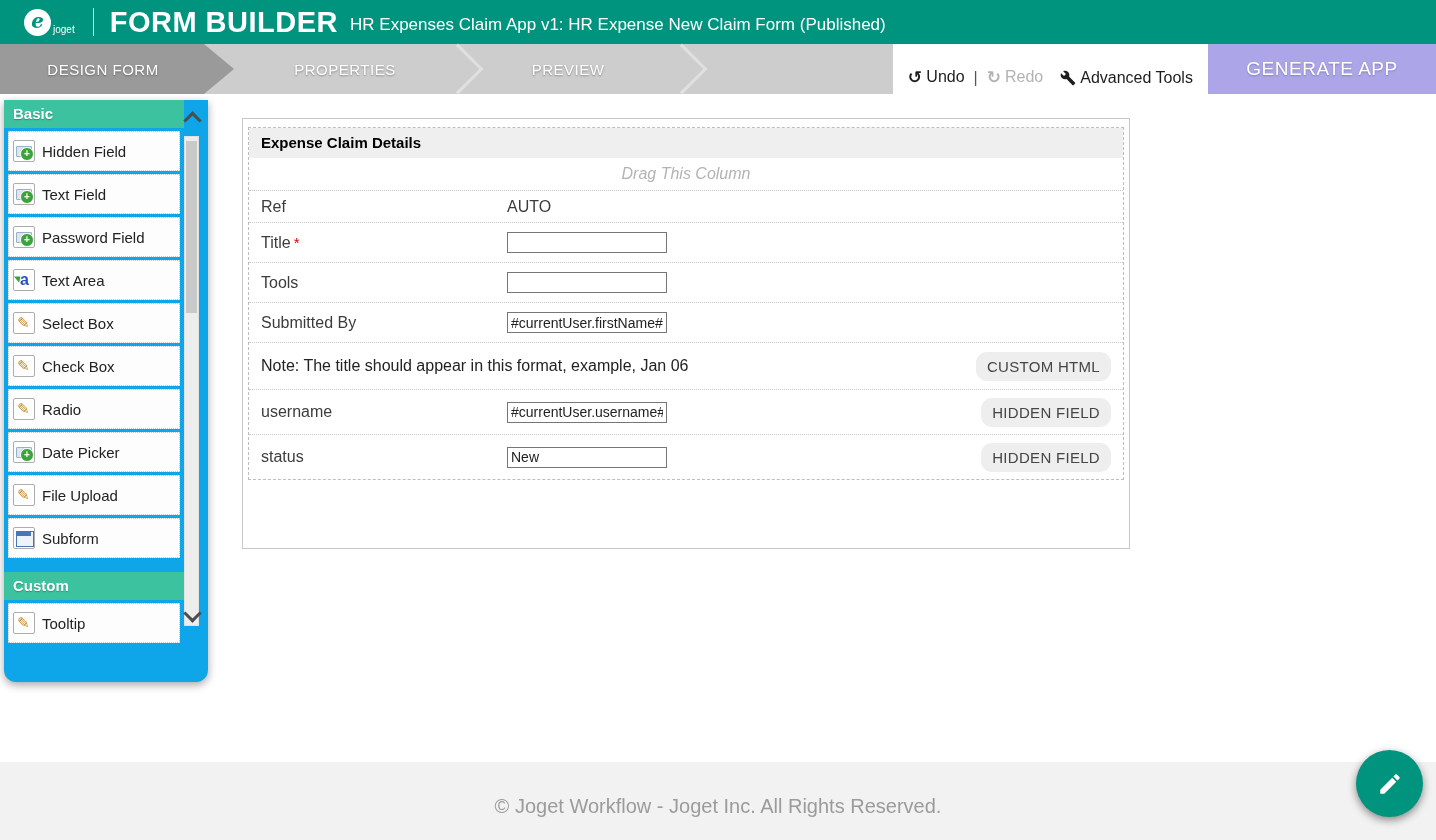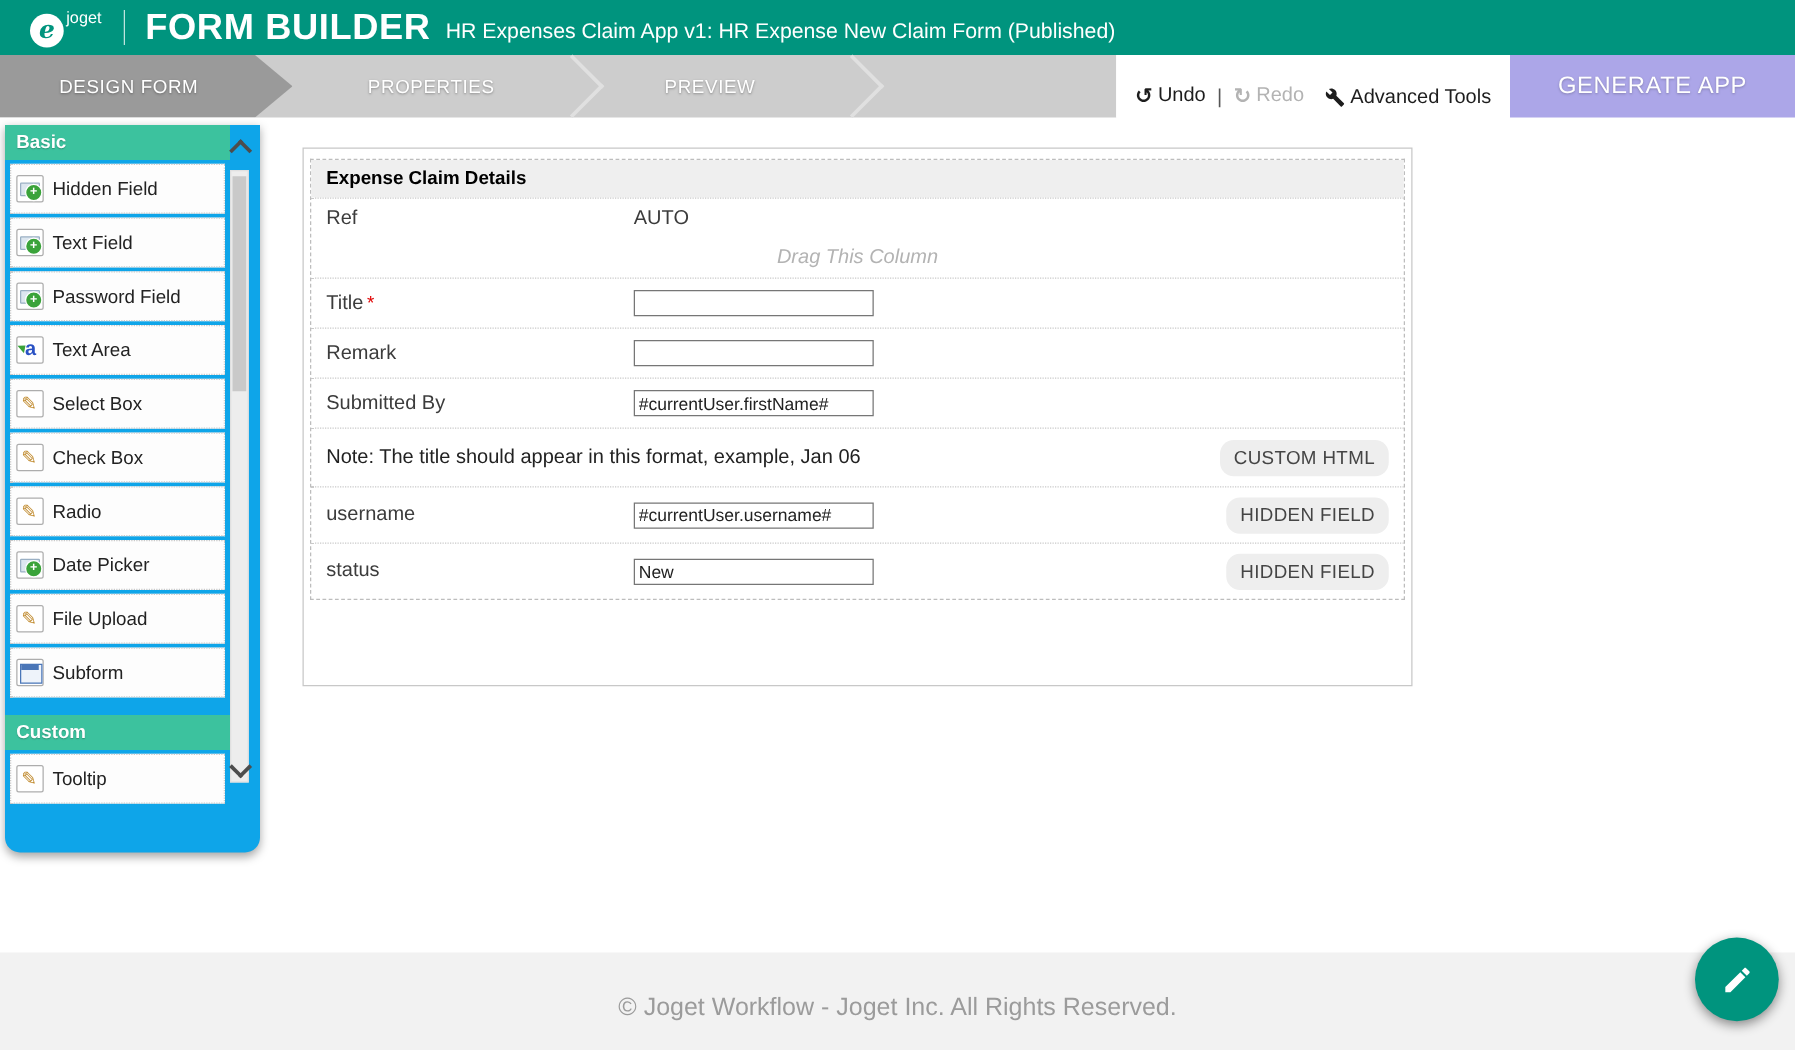--- a/index.html
+++ b/index.html
@@ -13,21 +13,21 @@
   .topbar {
     height:44px; background:#00947E; color:#fff;
     display:flex; align-items:center; padding-left:24px;
   }
   .logo { display:flex; align-items:flex-end; }
   .logo-circle {
     width:27px; height:27px; border-radius:50%; background:#fff;
     color:#00947E; font-family:"DejaVu Serif", serif; font-style:italic;
     font-weight:bold; font-size:20px; line-height:25px; text-align:center;
   }
-  .logo-text { font-size:13px; margin-left:2px; margin-bottom:17px; }
+  .logo-text { font-size:10px; margin-left:2px; margin-bottom:1px; }
   .topbar-divider { width:1px; height:28px; background:rgba(255,255,255,.75); margin:0 16px 0 18px; }
   .fb-title { font-size:29px; letter-spacing:.5px; font-weight:bold; }
   .fb-subtitle { font-size:17px; margin-left:12px; margin-top:6px; }
 
   
   .tabbar { position:relative; height:50px; background:#fff; }
   .tab-gray-strip { position:absolute; left:0; top:0; width:893px; height:50px; background:#cdcdcd; }
   .tab { position:absolute; top:0; height:50px; display:flex; align-items:center; justify-content:center;
          color:#fff; font-size:15px; letter-spacing:.5px; cursor:pointer;
          text-shadow:0 1px 2px rgba(0,0,0,.35); }
@@ -111,21 +111,21 @@
     background:#fff; border:1px solid #c8c8c8;
   }
   .form-section { position:absolute; left:5px; top:8px; width:876px; border:1px dashed #bdbdbd; background:#fff; }
   .sec-header { height:30px; background:#efefef; font-weight:bold; font-size:15px; color:#000000;
     line-height:30px; padding-left:12px; cursor:grab; }
   .frow { display:flex; align-items:center; border-top:1px dotted #c9c9c9; cursor:grab; position:relative; }
   .frow.drag-hint { height:32px; justify-content:center; font-style:italic; color:#b3b3b3; font-size:16px; border-top:none; }
   .frow .flabel { width:258px; padding-left:12px; font-size:16px; color:#3c3c3c; flex:0 0 auto; }
   .frow .req { color:#e00000; font-size:15px; margin-left:3px; vertical-align:top; }
   .frow .fvalue-text { font-size:16px; color:#3c3c3c; }
-  .frow input { width:192px; height:21px; border:1px solid #767676; font-size:14px;
+  .frow input { width:160px; height:21px; border:1px solid #767676; font-size:14px;
     font-family:"Liberation Sans", sans-serif; padding:0 3px; color:#222; background:#fff; }
   .frow.r-ref { height:32px; }
   .frow.r-input { height:40px; }
   .frow.r-note { height:47px; }
   .frow.r-hidden { height:45px; }
   .frow .note-text { padding-left:12px; font-size:16px; color:#222; }
   .frow .badge { margin-left:auto; margin-right:12px; background:#eee; color:#454545;
     font-size:15px; letter-spacing:.3px; padding:6px 11px; white-space:nowrap;border-radius:11px; }
 
   
@@ -239,36 +239,36 @@
       <div class="scroll-thumb"></div>
     </div>
     <span class="scroll-arrow down"></span>
   </div>
 </aside>
 
 <main class="canvas">
   <section class="form-section">
     <div class="sec-header">Expense Claim Details</div>
 
+    <div class="frow drag-hint">Drag This Column</div>
+
     <div class="frow r-ref">
       <div class="flabel">Ref</div>
       <div class="fvalue-text">AUTO</div>
     </div>
-
-    <div class="frow drag-hint">Drag This Column</div>
 
     <div class="frow r-input">
       <div class="flabel">
         <span>Title</span><span class="req">*</span>
       </div>
       <input type="text" value="" style="">
     </div>
 
     <div class="frow r-input">
-      <div class="flabel">Remark</div>
+      <div class="flabel">Tools</div>
       <input type="text" value="" style="">
     </div>
 
     <div class="frow r-input">
       <div class="flabel">Submitted By</div>
       <input type="text" value="#currentUser.firstName#" style="">
     </div>
 
     <div class="frow r-note">
       <div class="note-text">Note: The title should appear in this format, example, Jan 06</div>

